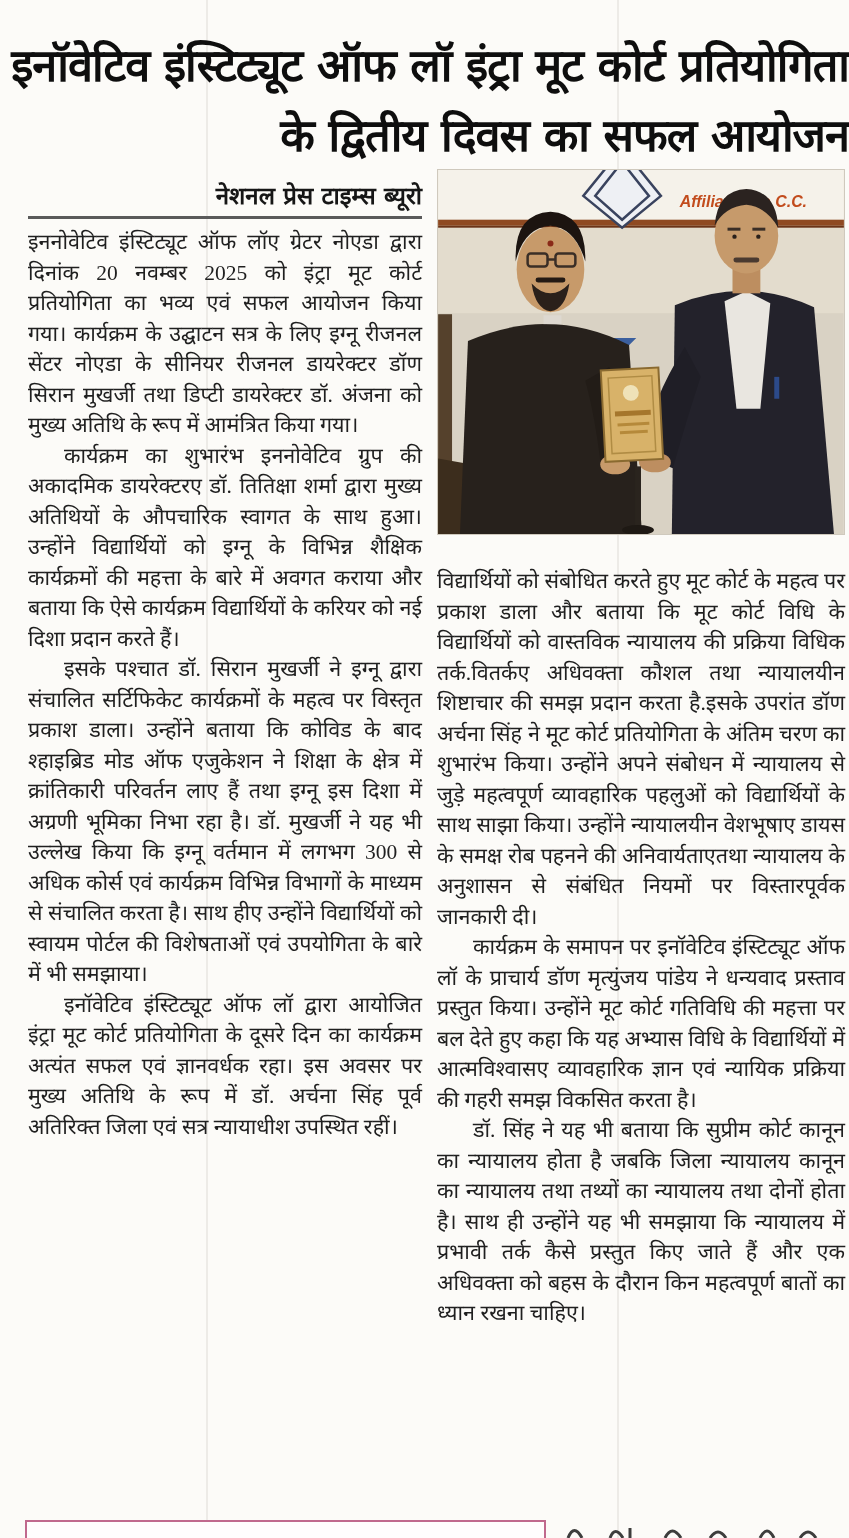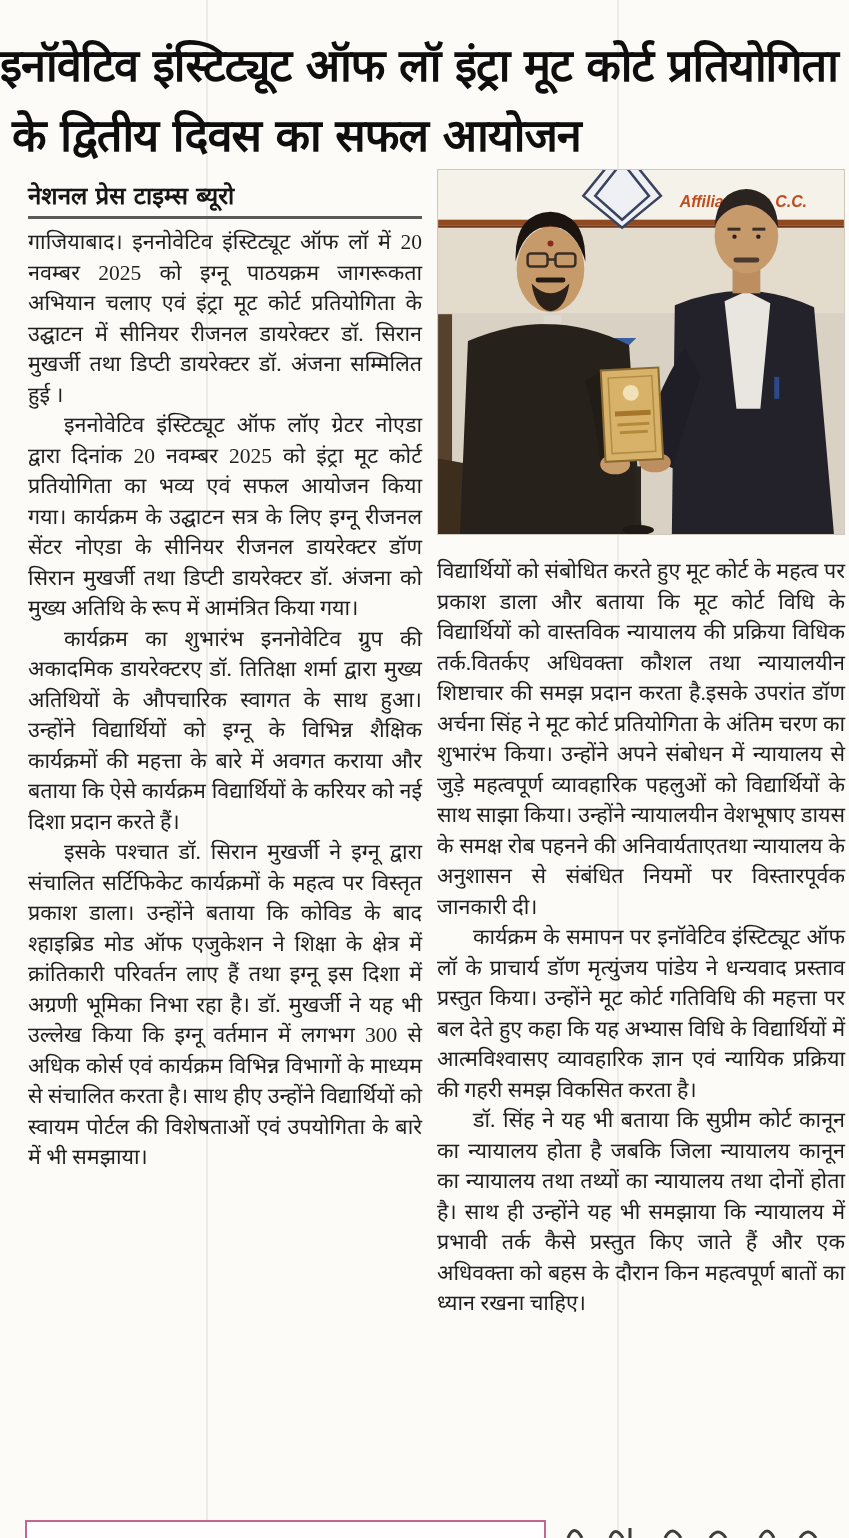--- a/index.html
+++ b/index.html
@@ -3,41 +3,41 @@
 <meta charset="utf-8">
 <style>
   html,body { margin:0; padding:0; background:#e9e7e2; }
   .page {
     position:relative; width:849px; height:1538px; margin:0 auto;
     background:#fcfbf8; overflow:hidden;
     font-family:"Liberation Serif","DejaVu Sans",serif; color:#222;
   }
   
   .headline {
-    position:absolute; top:10px; left:0; right:0; text-align:left;
+    position:absolute; top:10px; left:0; right:0; text-align:right;
     font-family:"DejaVu Sans","Liberation Sans",sans-serif;
     font-weight:800; color:#0e0e0e; letter-spacing:-1px; line-height:70px;
   }
   .headline .hl1 { display:block; font-size:45px; white-space:nowrap; }
   .headline .hl2 { display:block; font-size:45px; white-space:nowrap;margin-left:12px; }
   
   .byline {
-    position:absolute; top:178px; left:28px; width:394px; text-align:left;
+    position:absolute; top:178px; left:28px; width:394px; text-align:right;
     font-weight:bold; font-size:24px; color:#161616;
     font-family:"DejaVu Sans","Liberation Sans",sans-serif;
   }
   .byline-rule { position:absolute; top:216px; left:28px; width:394px; height:3px; background:#5a5a5a; }
   
   .article-col { font-size:21.5px; line-height:30.5px; text-align:justify; color:#1f1f1f; }
   .article-col p { margin:0; text-indent:36px; }
   .article-col p:first-child { text-indent:0; }
   .col-left  { position:absolute; top:227px; left:28px;  width:394px; }
   .col-right { position:absolute; top:169px; left:437px; width:408px; }
   .photo-wrap { width:408px; height:366px; border:1px solid #cfc9bd; box-sizing:border-box; }
-  .col-right .article-col { margin-top:21px; }
+  .col-right .article-col { margin-top:31px; }
   
   .pink-box {
     position:absolute; left:25px; top:1520px; width:517px; height:18px;
     border:2px solid #c0698d; border-bottom:none; background:#fffdfd;
   }
   .fragments { position:absolute; left:560px; top:1522px; }
   
   .crease { position:absolute; top:0; width:2px; height:1538px; background:rgba(110,100,88,0.10); }
   .crease.c1 { left:206px; } .crease.c2 { left:617px; }
 </style>
@@ -51,24 +51,24 @@
 
   <h1 class="headline">
     <span class="hl1">इनॉवेटिव इंस्टिट्यूट ऑफ लॉ इंट्रा मूट कोर्ट प्रतियोगिता</span>
     <span class="hl2">के द्वितीय दिवस का सफल आयोजन</span>
   </h1>
 
   <div class="byline">नेशनल प्रेस टाइम्स ब्यूरो</div>
   <div class="byline-rule"></div>
 
   <div class="col-left article-col">
-      <p>गाजियाबाद। इननोवेटिव इंस्टिट्यूट ऑफ लॉ में 20 नवम्बर 2025 को इग्नू पाठयक्रम जागरूकता अभियान चलाए एवं इंट्रा मूट कोर्ट प्रतियोगिता के उद्घाटन में सीनियर रीजनल डायरेक्टर डॉ. सिरान मुखर्जी तथा डिप्टी डायरेक्टर डॉ. अंजना सम्मिलित हुई ।</p>
       <p>इननोवेटिव इंस्टिट्यूट ऑफ लॉए ग्रेटर नोएडा द्वारा दिनांक 20 नवम्बर 2025 को इंट्रा मूट कोर्ट प्रतियोगिता का भव्य एवं सफल आयोजन किया गया। कार्यक्रम के उद्घाटन सत्र के लिए इग्नू रीजनल सेंटर नोएडा के सीनियर रीजनल डायरेक्टर डॉण सिरान मुखर्जी तथा डिप्टी डायरेक्टर डॉ. अंजना को मुख्य अतिथि के रूप में आमंत्रित किया गया।</p>
       <p>कार्यक्रम का शुभारंभ इननोवेटिव ग्रुप की अकादमिक डायरेक्टरए डॉ. तितिक्षा शर्मा द्वारा मुख्य अतिथियों के औपचारिक स्वागत के साथ हुआ। उन्होंने विद्यार्थियों को इग्नू के विभिन्न शैक्षिक कार्यक्रमों की महत्ता के बारे में अवगत कराया और बताया कि ऐसे कार्यक्रम विद्यार्थियों के करियर को नई दिशा प्रदान करते हैं।</p>
       <p>इसके पश्चात डॉ. सिरान मुखर्जी ने इग्नू द्वारा संचालित सर्टिफिकेट कार्यक्रमों के महत्व पर विस्तृत प्रकाश डाला। उन्होंने बताया कि कोविड के बाद श्हाइब्रिड मोड ऑफ एजुकेशन ने शिक्षा के क्षेत्र में क्रांतिकारी परिवर्तन लाए हैं तथा इग्नू इस दिशा में अग्रणी भूमिका निभा रहा है। डॉ. मुखर्जी ने यह भी उल्लेख किया कि इग्नू वर्तमान में लगभग 300 से अधिक कोर्स एवं कार्यक्रम विभिन्न विभागों के माध्यम से संचालित करता है। साथ हीए उन्होंने विद्यार्थियों को स्वायम पोर्टल की विशेषताओं एवं उपयोगिता के बारे में भी समझाया।</p>
+      <p>इनॉवेटिव इंस्टिट्यूट ऑफ लॉ द्वारा आयोजित इंट्रा मूट कोर्ट प्रतियोगिता के दूसरे दिन का कार्यक्रम अत्यंत सफल एवं ज्ञानवर्धक रहा। इस अवसर पर मुख्य अतिथि के रूप में डॉ. अर्चना सिंह पूर्व अतिरिक्त जिला एवं सत्र न्यायाधीश उपस्थित रहीं।</p>
     </div>
 
   <div class="col-right">
     <div class="photo-wrap">
       <svg width="406" height="364" viewBox="0 0 408 366" xmlns="http://www.w3.org/2000/svg">
 
         <rect width="408" height="366" fill="#d9d2c4"></rect>
         <rect y="54" width="408" height="90" fill="#e3dccd"></rect>
 
         <g>

